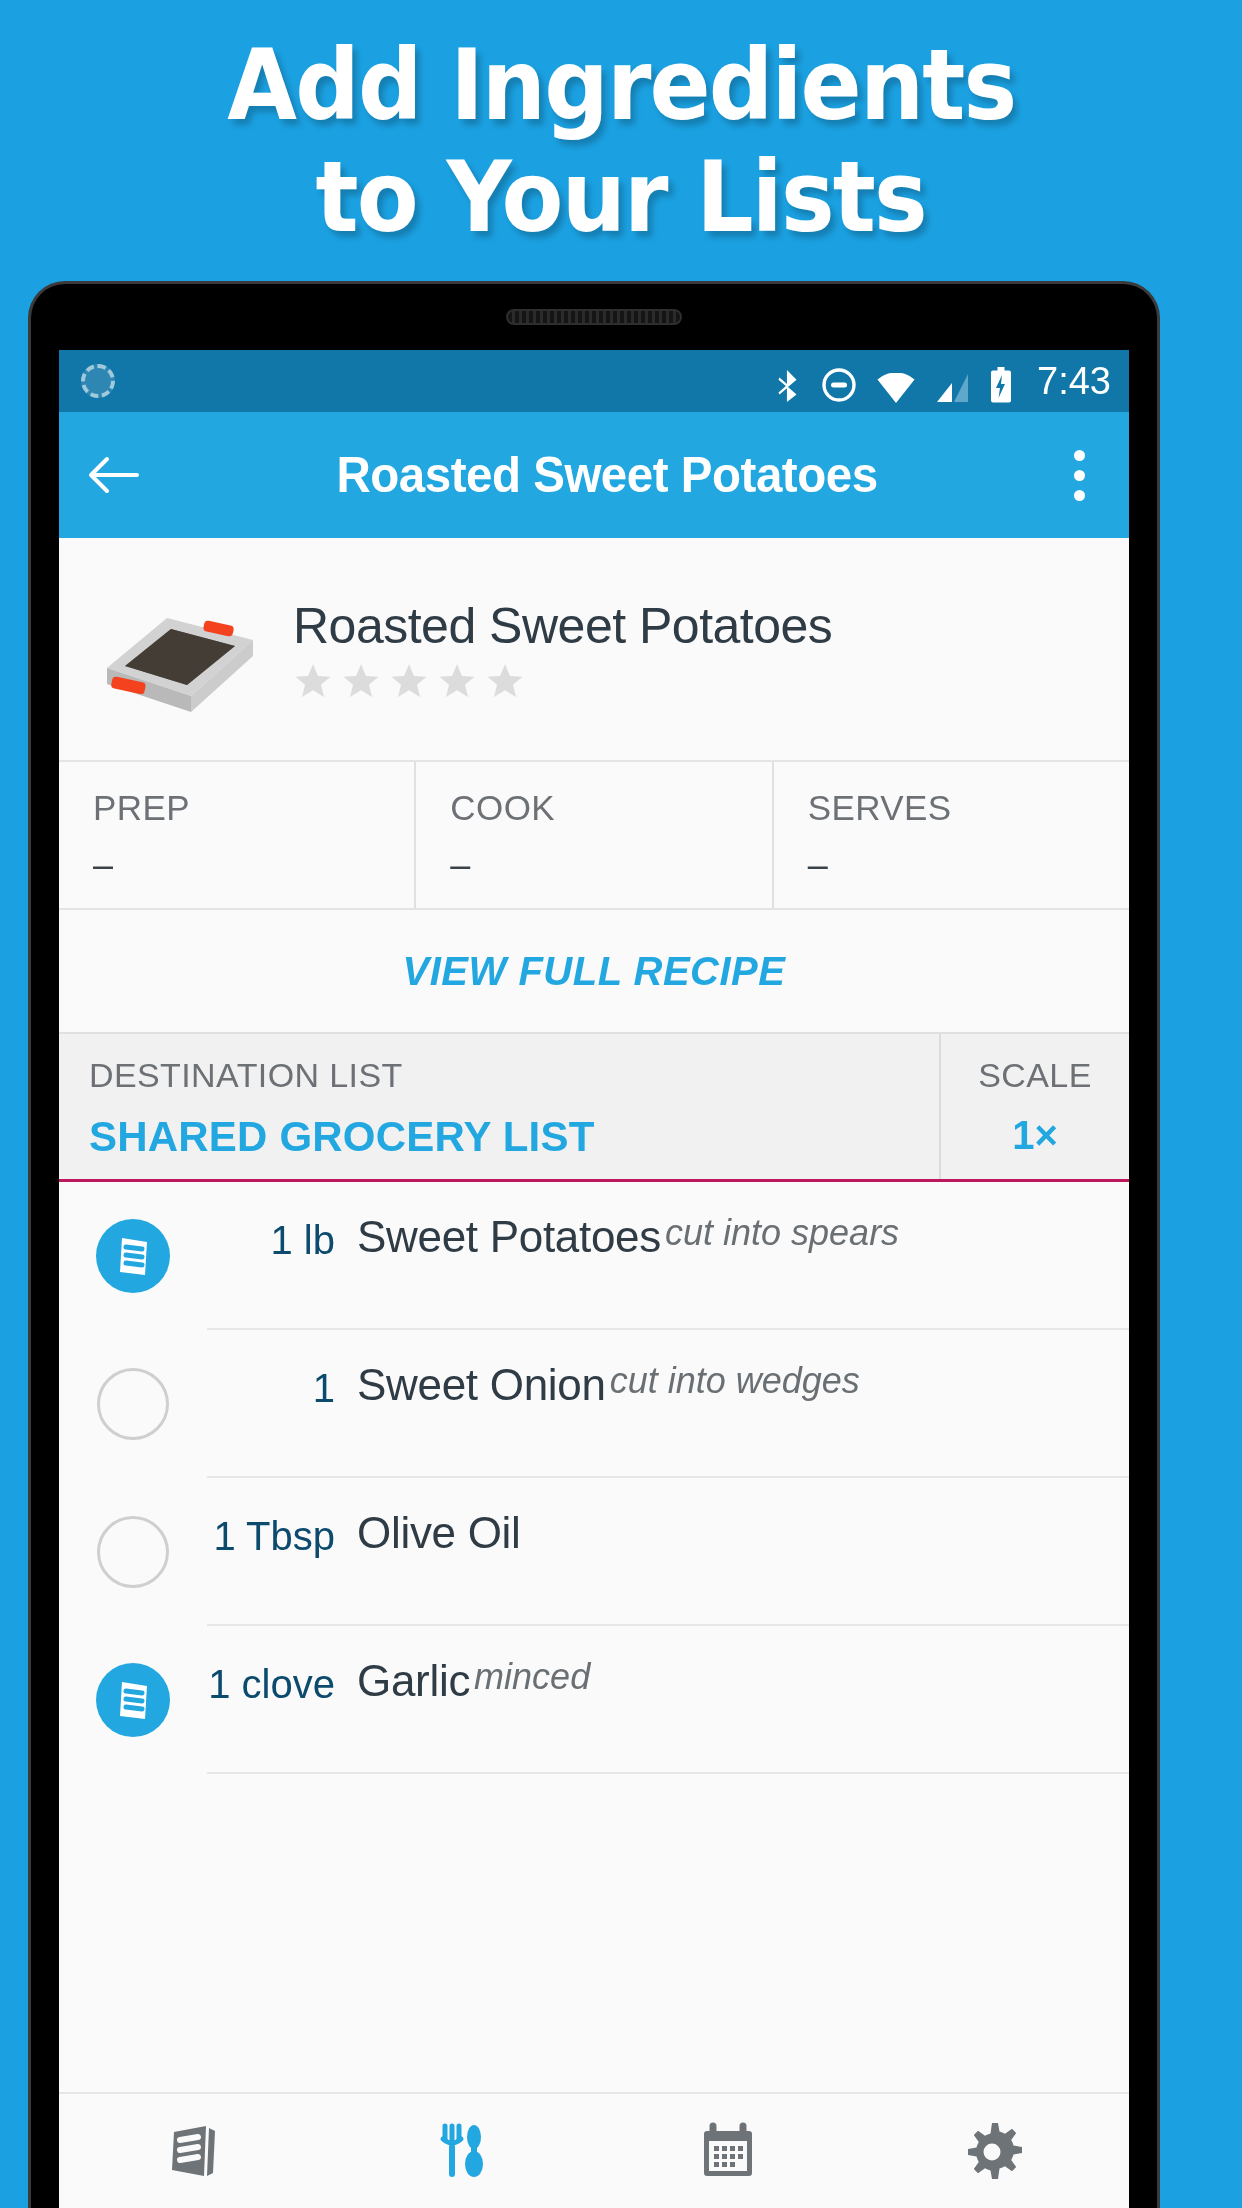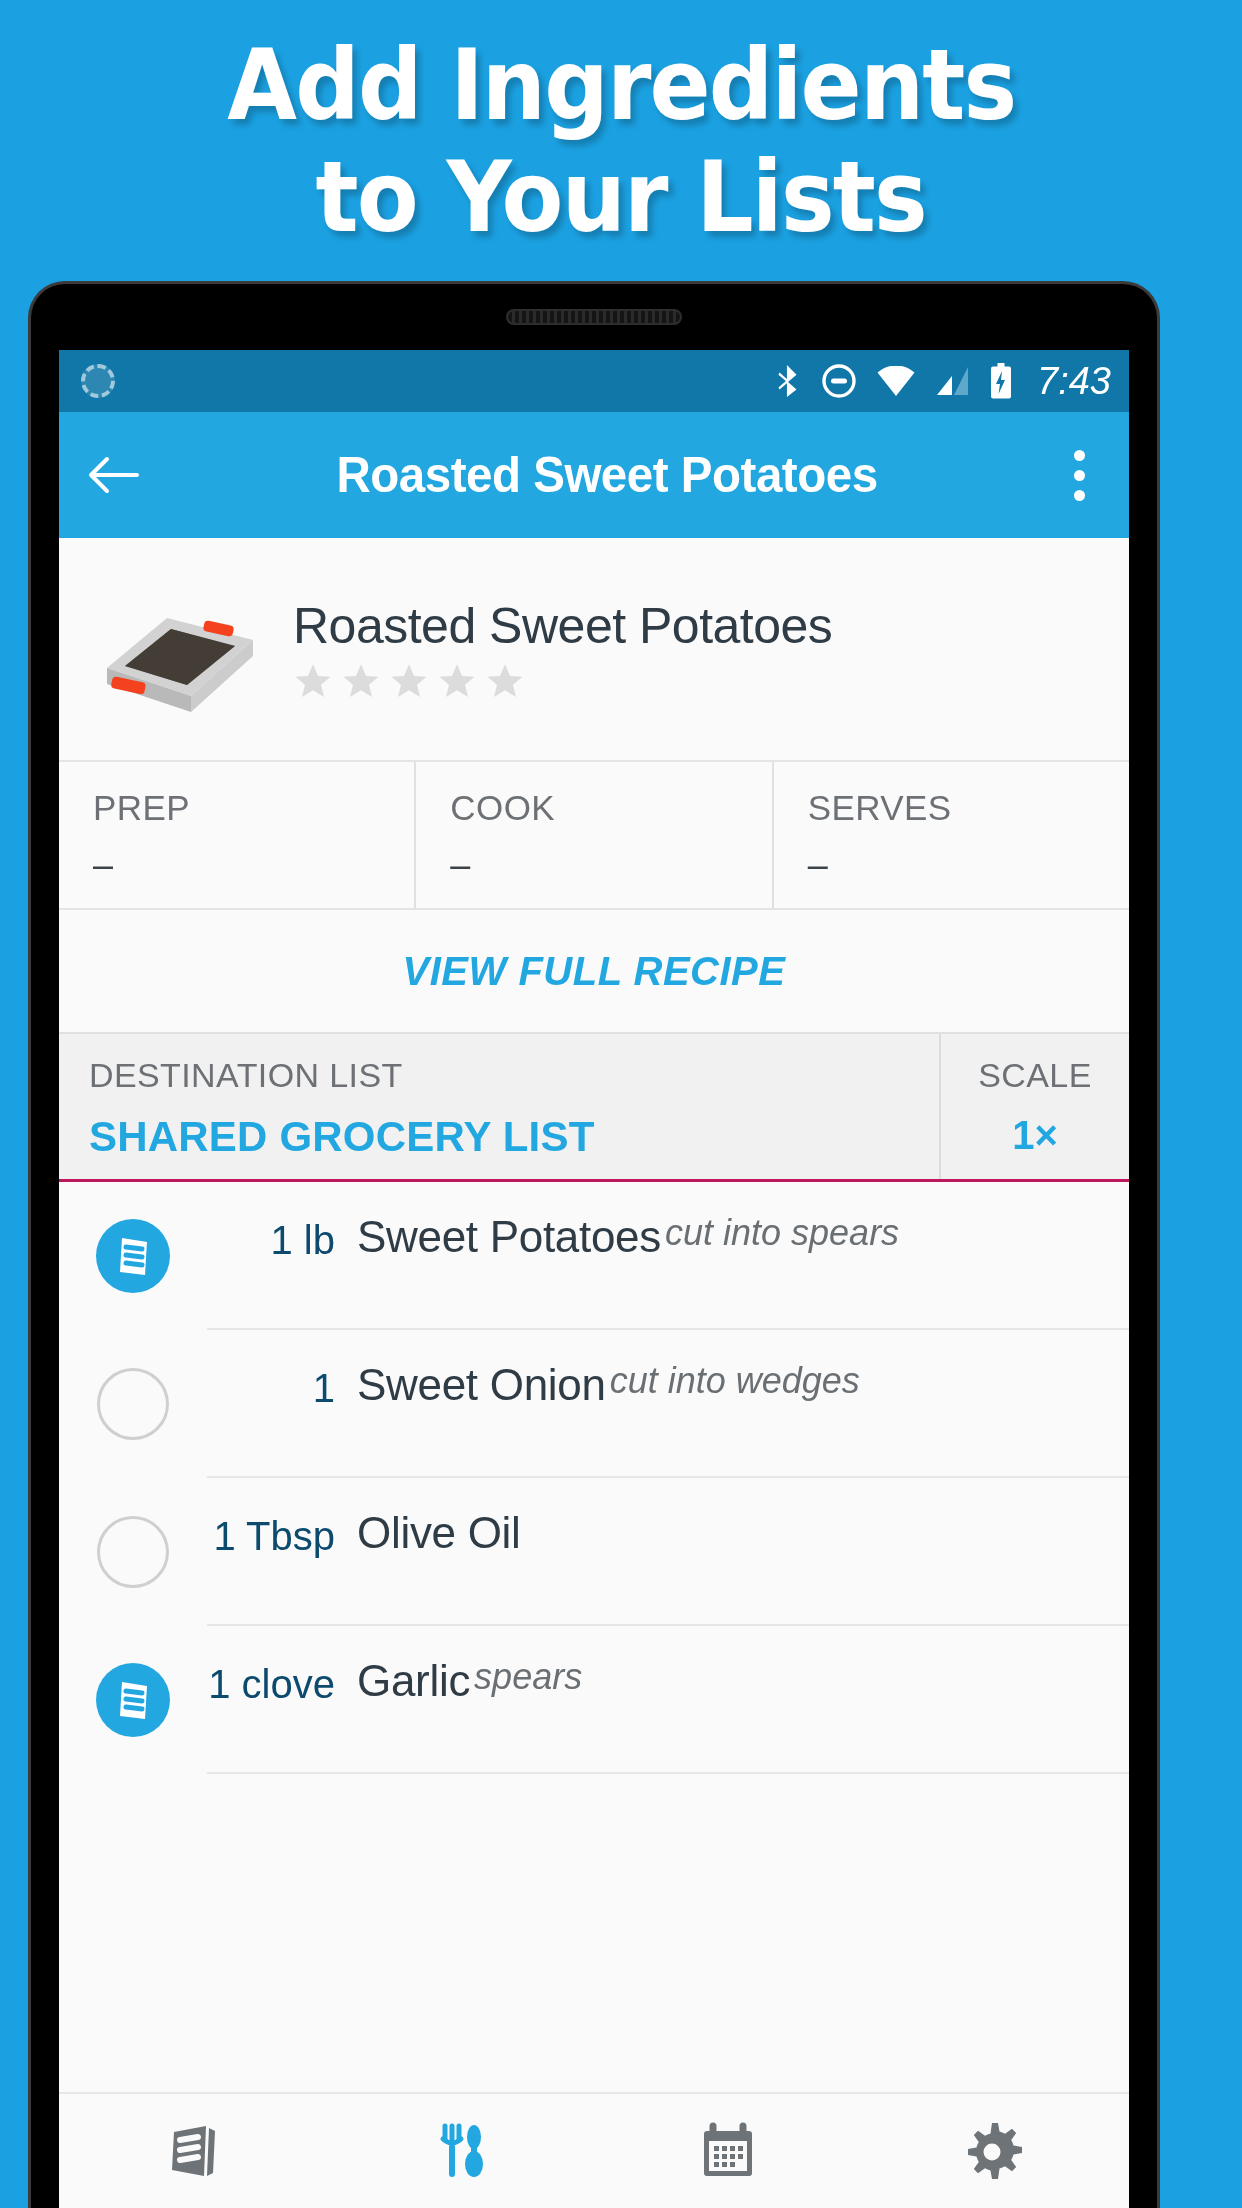--- a/index.html
+++ b/index.html
@@ -56,21 +56,21 @@
   }
 
   
   .statusbar {
     height:62px; background:#1077a8;
     display:flex; align-items:center;
     padding:0 18px 0 22px;
     color:#ffffff;
   }
   .sb-left { display:flex; align-items:center; gap:12px; flex:1; }
-  .sb-right { display:flex; align-items:center; gap:20px;font-style:italic; }
+  .sb-right { display:flex; align-items:flex-end; gap:20px; }
   .sync-icon {
     width:34px; height:34px; border-radius:50%;
     border:4px dashed rgba(255,255,255,0.55);
     background:rgba(255,255,255,0.12);
     box-sizing:border-box;
   }
   .icon-bt { width:26px; height:34px; }
   .icon-dnd { width:36px; height:36px; }
   .icon-wifi { width:38px; height:30px; }
   .icon-signal { width:34px; height:30px; }
@@ -364,21 +364,21 @@
           <svg class="chk-on" viewBox="0 0 74 74">
             <circle cx="37" cy="37" r="37" fill="#22a7e0"></circle>
             <path d="M26 19 L51 23 L49 56 L24 53 Z" fill="#fff"></path>
             <path d="M30 28 L46 30 M30 36 L46 38 M30 44 L46 46" stroke="#22a7e0" stroke-width="5" stroke-linecap="round"></path>
           </svg>
         </div>
         <div class="ing-body">
           <div class="ing-qty">1 clove</div>
           <div class="ing-names">
             <div class="ing-name">Garlic</div>
-            <div class="ing-note">spears</div>
+            <div class="ing-note">minced</div>
           </div>
         </div>
       </div>
 
     </div>
 
     <div class="bottomnav">
       <div class="nav-item">
         <svg class="nav-icon" viewBox="0 0 62 62">
           <path d="M12 12 L44 6 L42 56 L10 50 Z" fill="#6e7377"></path>

